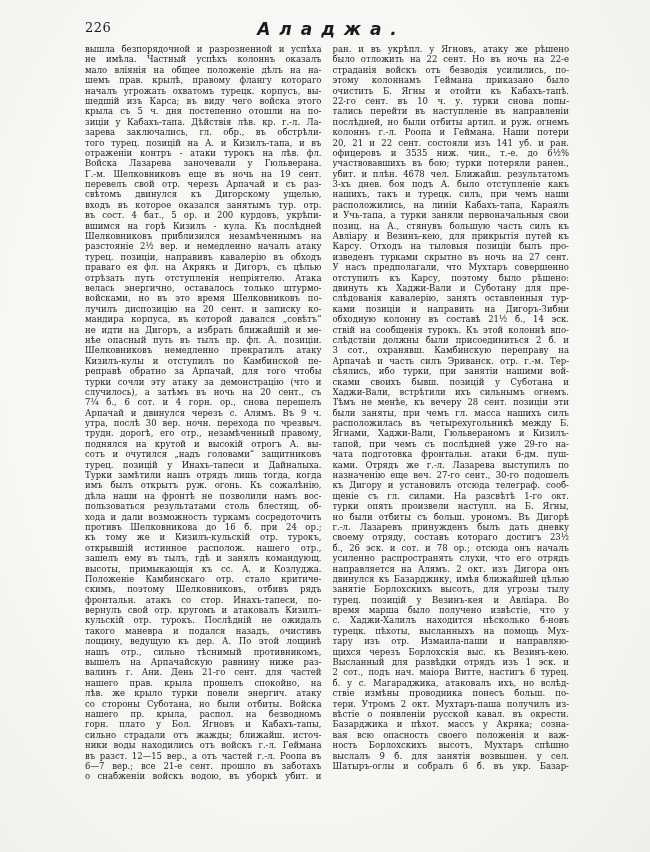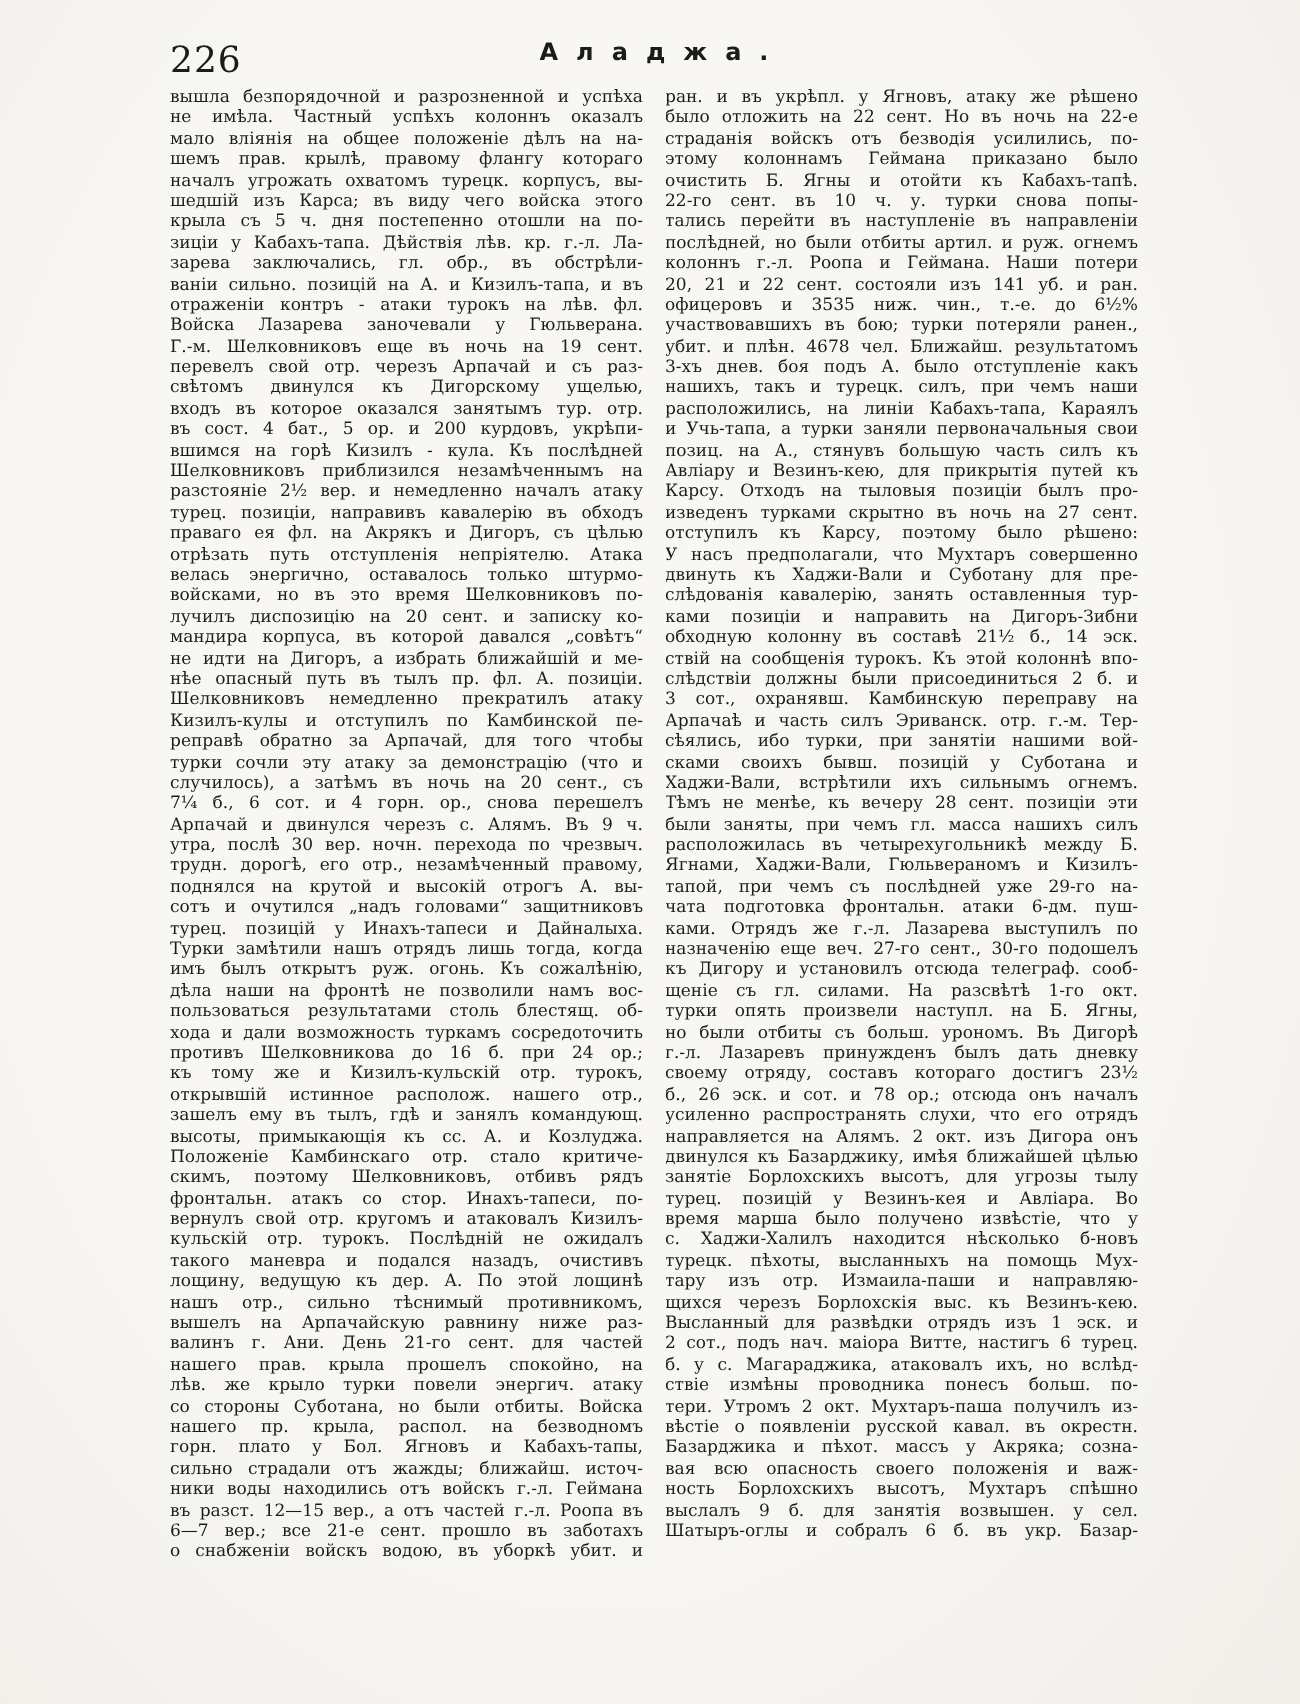--- a/index.html
+++ b/index.html
@@ -14,30 +14,31 @@
     position: relative;
     width: 650px; height: 852px;
     background: radial-gradient(ellipse at 46% 42%, #f8f7f3 55%, #efeee9 100%);
   }
   .pagehead {
     position: absolute;
     top: 17px; left: 85px; width: 484px; height: 22px;
   }
   .pagenum {
     position: absolute; left: 0; top: 3px;
-    font-size: 18px; letter-spacing: 0.5px;
+    font-size: 13px; letter-spacing: 0.5px;
   }
   .title {
     position: absolute; left: 0; right: 0; top: 2px;
     text-align: center;
     font-family: "DejaVu Sans", "Liberation Sans", sans-serif;
     font-weight: bold;
-    font-size: 12px;
+    font-size: 17px;
     letter-spacing: 9px;
     text-indent: 9px; 
+    font-style: italic;
   }
   .columns {
     position: absolute;
     left: 85px; top: 44px;
     width: 484px;
     display: flex;
     gap: 11px;
   }
   .col { width: 237px; }
   .line {
@@ -63,21 +64,21 @@
     <div class="col">
         <div class="line">вышла безпорядочной и разрозненной и успѣха</div>
         <div class="line">не имѣла. Частный успѣхъ колоннъ оказалъ</div>
         <div class="line">мало вліянія на общее положеніе дѣлъ на на-</div>
         <div class="line">шемъ прав. крылѣ, правому флангу котораго</div>
         <div class="line">началъ угрожать охватомъ турецк. корпусъ, вы-</div>
         <div class="line">шедшій изъ Карса; въ виду чего войска этого</div>
         <div class="line">крыла съ 5 ч. дня постепенно отошли на по-</div>
         <div class="line">зиціи у Кабахъ-тапа. Дѣйствія лѣв. кр. г.-л. Ла-</div>
         <div class="line">зарева заключались, гл. обр., въ обстрѣли-</div>
-        <div class="line">ваніи сильно. позицій на А. и Кизилъ-тапа, и въ</div>
+        <div class="line">того турец. позицій на А. и Кизилъ-тапа, и въ</div>
         <div class="line">отраженіи контръ - атаки турокъ на лѣв. фл.</div>
         <div class="line">Войска Лазарева заночевали у Гюльверана.</div>
         <div class="line">Г.-м. Шелковниковъ еще въ ночь на 19 сент.</div>
         <div class="line">перевелъ свой отр. черезъ Арпачай и съ раз-</div>
         <div class="line">свѣтомъ двинулся къ Дигорскому ущелью,</div>
         <div class="line">входъ въ которое оказался занятымъ тур. отр.</div>
         <div class="line">въ сост. 4 бат., 5 ор. и 200 курдовъ, укрѣпи-</div>
         <div class="line">вшимся на горѣ Кизилъ - кула. Къ послѣдней</div>
         <div class="line">Шелковниковъ приблизился незамѣченнымъ на</div>
         <div class="line">разстояніе 2½ вер. и немедленно началъ атаку</div>
@@ -148,22 +149,22 @@
         <div class="line">участвовавшихъ въ бою; турки потеряли ранен.,</div>
         <div class="line">убит. и плѣн. 4678 чел. Ближайш. результатомъ</div>
         <div class="line">3-хъ днев. боя подъ А. было отступленіе какъ</div>
         <div class="line">нашихъ, такъ и турецк. силъ, при чемъ наши</div>
         <div class="line">расположились, на линіи Кабахъ-тапа, Караялъ</div>
         <div class="line">и Учь-тапа, а турки заняли первоначальныя свои</div>
         <div class="line">позиц. на А., стянувъ большую часть силъ къ</div>
         <div class="line">Авліару и Везинъ-кею, для прикрытія путей къ</div>
         <div class="line">Карсу. Отходъ на тыловыя позиціи былъ про-</div>
         <div class="line">изведенъ турками скрытно въ ночь на 27 сент.</div>
+        <div class="line">У насъ предполагали, что Мухтаръ совершенно</div>
         <div class="line">отступилъ къ Карсу, поэтому было рѣшено:</div>
-        <div class="line">У насъ предполагали, что Мухтаръ совершенно</div>
         <div class="line">двинуть къ Хаджи-Вали и Суботану для пре-</div>
         <div class="line">слѣдованія кавалерію, занять оставленныя тур-</div>
         <div class="line">ками позиціи и направить на Дигоръ-Зибни</div>
         <div class="line">обходную колонну въ составѣ 21½ б., 14 эск.</div>
         <div class="line">ствій на сообщенія турокъ. Къ этой колоннѣ впо-</div>
         <div class="line">слѣдствіи должны были присоединиться 2 б. и</div>
         <div class="line">3 сот., охранявш. Камбинскую переправу на</div>
         <div class="line">Арпачаѣ и часть силъ Эриванск. отр. г.-м. Тер-</div>
         <div class="line">сѣялись, ибо турки, при занятіи нашими вой-</div>
         <div class="line">сками своихъ бывш. позицій у Суботана и</div>

